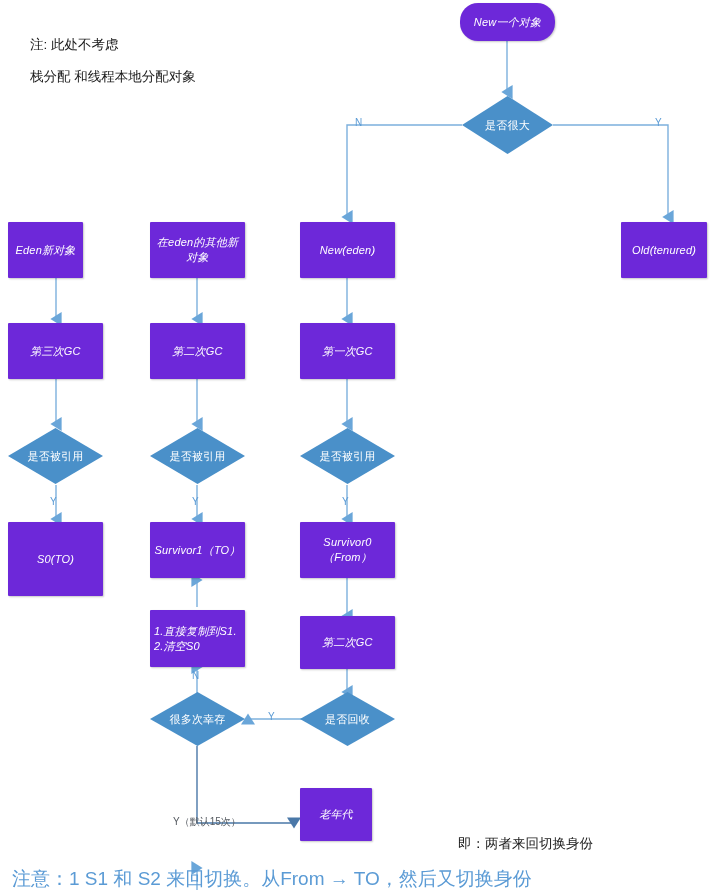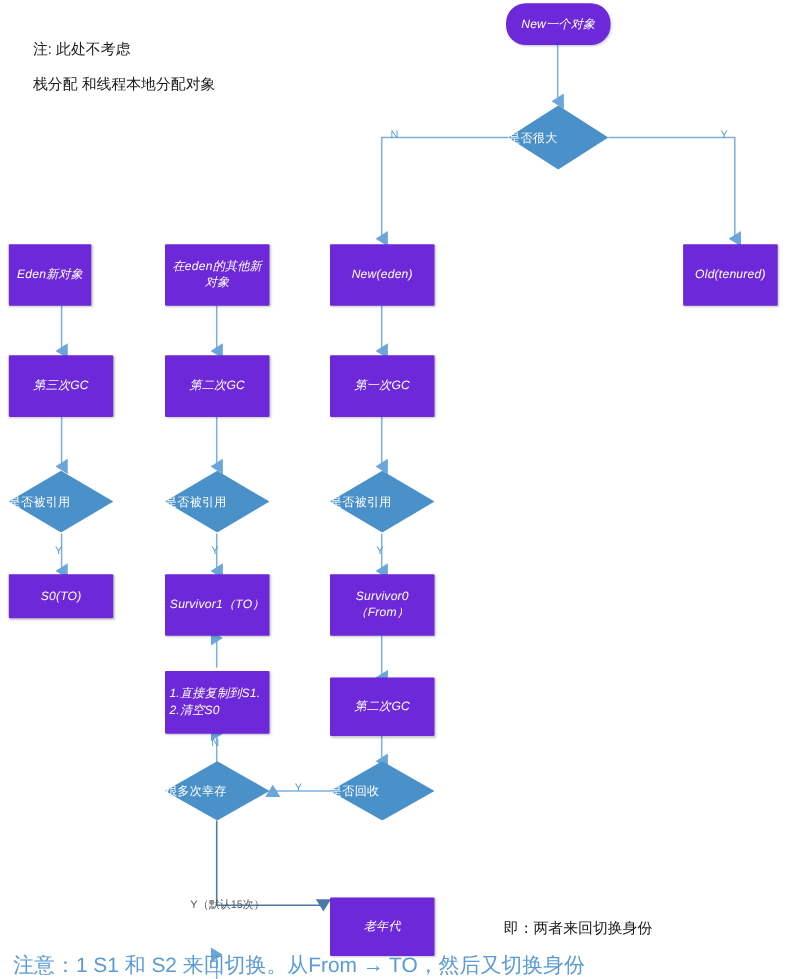--- a/index.html
+++ b/index.html
@@ -46,21 +46,21 @@
   .node.rounded { border-radius: 18px; }
   .node.left-text {
     justify-content: flex-start;
     text-align: left;
     padding-left: 4px;
   }
   .diamond-wrap {
     position: absolute;
     display: flex;
     align-items: center;
-    justify-content: flex-start;
+    justify-content: center;
   }
   .diamond-shape {
     position: absolute;
     left: 0; top: 0;
     width: 100%;
     height: 100%;
   }
   .diamond-label {
     position: relative;
     z-index: 2;
@@ -196,21 +196,21 @@
     <span class="diamond-label">是否被引用</span>
   </div>
 
   <div class="diamond-wrap" style="left:300px; top:428px; width:95px; height:56px;">
     <svg class="diamond-shape" viewBox="0 0 95 56">
       <polygon points="47.5,0 95,28 47.5,56 0,28" fill="#4a90c9"></polygon>
     </svg>
     <span class="diamond-label">是否被引用</span>
   </div>
 
-  <div class="node rect" style="left:8px; top:522px; width:95px; height:40px;">
+  <div class="node rect" style="left:8px; top:522px; width:95px; height:74px;">
     <span>S0(TO)</span>
   </div>
 
   <div class="node rect" style="left:150px; top:522px; width:95px; height:56px;">
     <span>Survivor1（TO）</span>
   </div>
 
   <div class="node rect" style="left:300px; top:522px; width:95px; height:56px;">
     <span>Survivor0（From）</span>
   </div>
@@ -231,21 +231,21 @@
     <span class="diamond-label">很多次幸存</span>
   </div>
 
   <div class="diamond-wrap" style="left:300px; top:692px; width:95px; height:54px;">
     <svg class="diamond-shape" viewBox="0 0 95 54">
       <polygon points="47.5,0 95,27 47.5,54 0,27" fill="#4a90c9"></polygon>
     </svg>
     <span class="diamond-label">是否回收</span>
   </div>
 
-  <div class="node rect" style="left:300px; top:816px; width:95px; height:53px;">
+  <div class="node rect" style="left:300px; top:788px; width:72px; height:53px;">
     <span>老年代</span>
   </div>
 
   <div class="edge-label" style="left:355px; top:117px;">
     <span>N</span>
   </div>
 
   <div class="edge-label" style="left:655px; top:117px;">
     <span>Y</span>
   </div>

